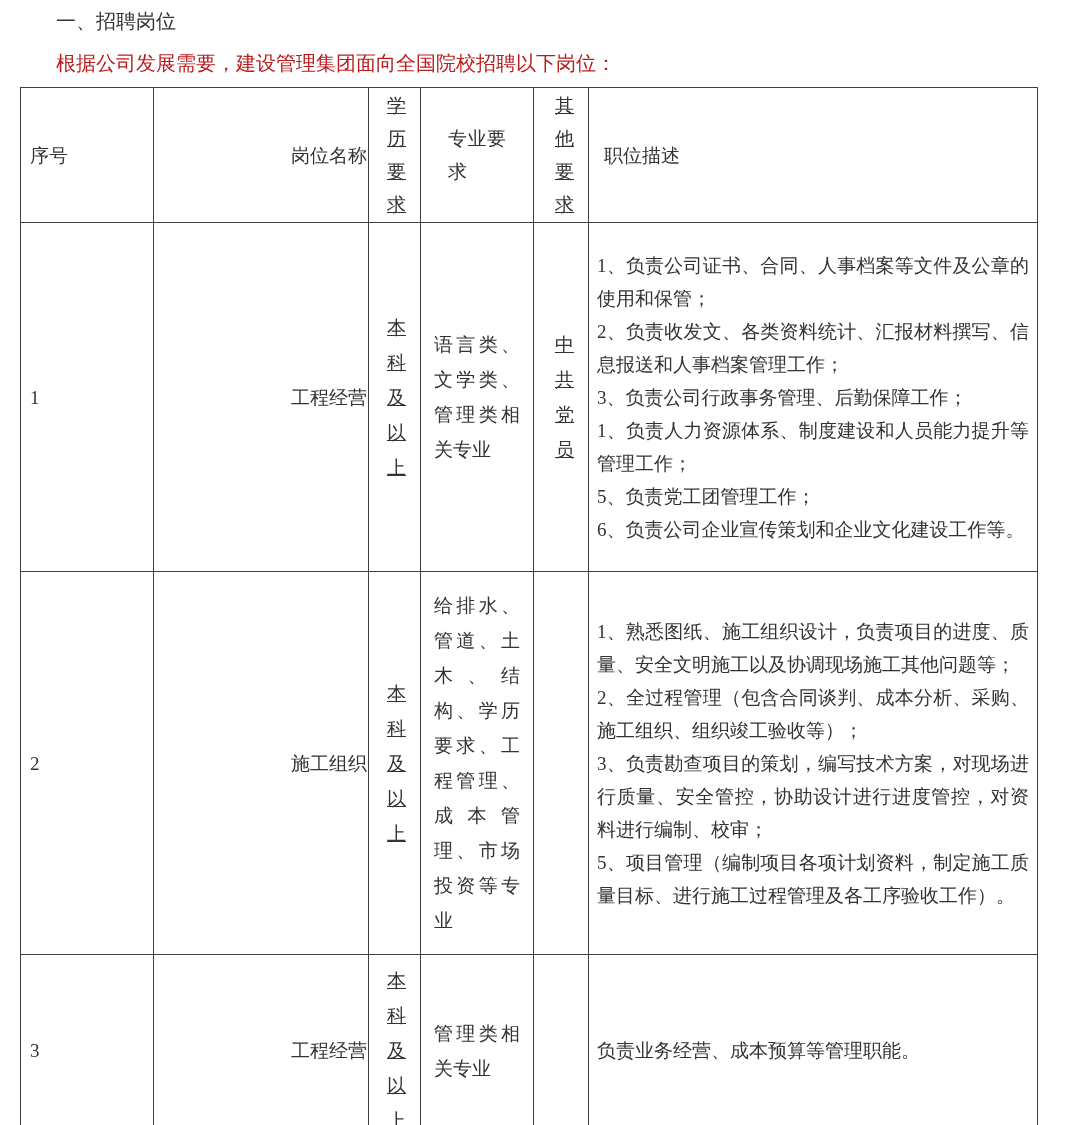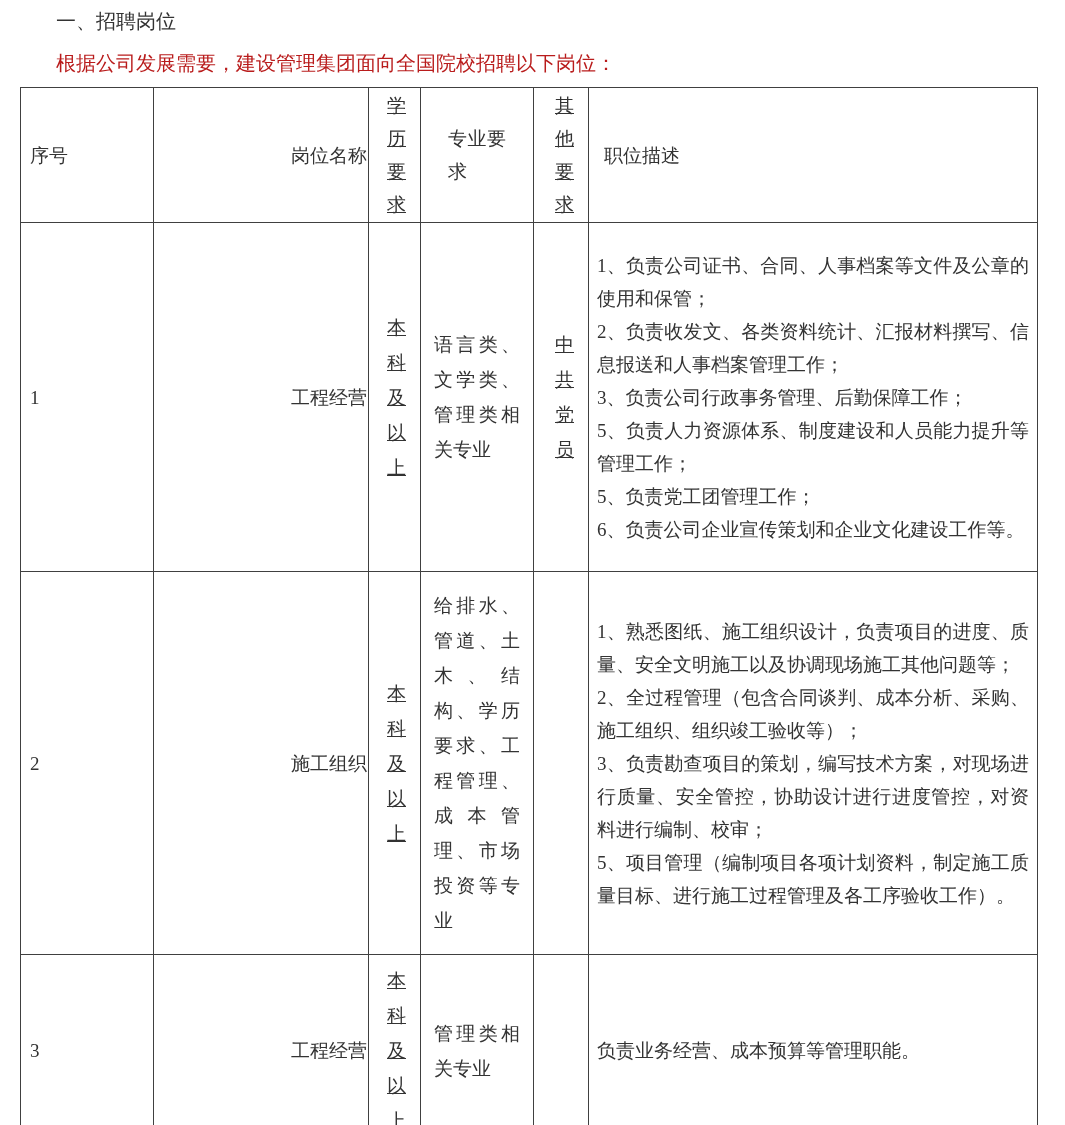--- a/index.html
+++ b/index.html
@@ -91,21 +91,21 @@
       <tr class="row-1">
         <td class="c-index">1</td>
         <td class="c-name">工程经营</td>
         <td class="c-edu">本科及以上</td>
         <td class="c-major">语言类、文学类、管理类相关专业</td>
         <td class="c-other">中共党员</td>
         <td class="c-desc">
           <div class="desc-line">1、负责公司证书、合同、人事档案等文件及公章的使用和保管；</div>
           <div class="desc-line">2、负责收发文、各类资料统计、汇报材料撰写、信息报送和人事档案管理工作；</div>
           <div class="desc-line">3、负责公司行政事务管理、后勤保障工作；</div>
-          <div class="desc-line">5、负责人力资源体系、制度建设和人员能力提升等管理工作；</div>
+          <div class="desc-line">1、负责人力资源体系、制度建设和人员能力提升等管理工作；</div>
           <div class="desc-line">5、负责党工团管理工作；</div>
           <div class="desc-line">6、负责公司企业宣传策划和企业文化建设工作等。</div>
         </td>
       </tr>
 
       <tr class="row-2">
         <td class="c-index">2</td>
         <td class="c-name">施工组织</td>
         <td class="c-edu">本科及以上</td>
         <td class="c-major">给排水、管道、土木、结构、学历要求、工程管理、成本管理、市场投资等专业</td>

